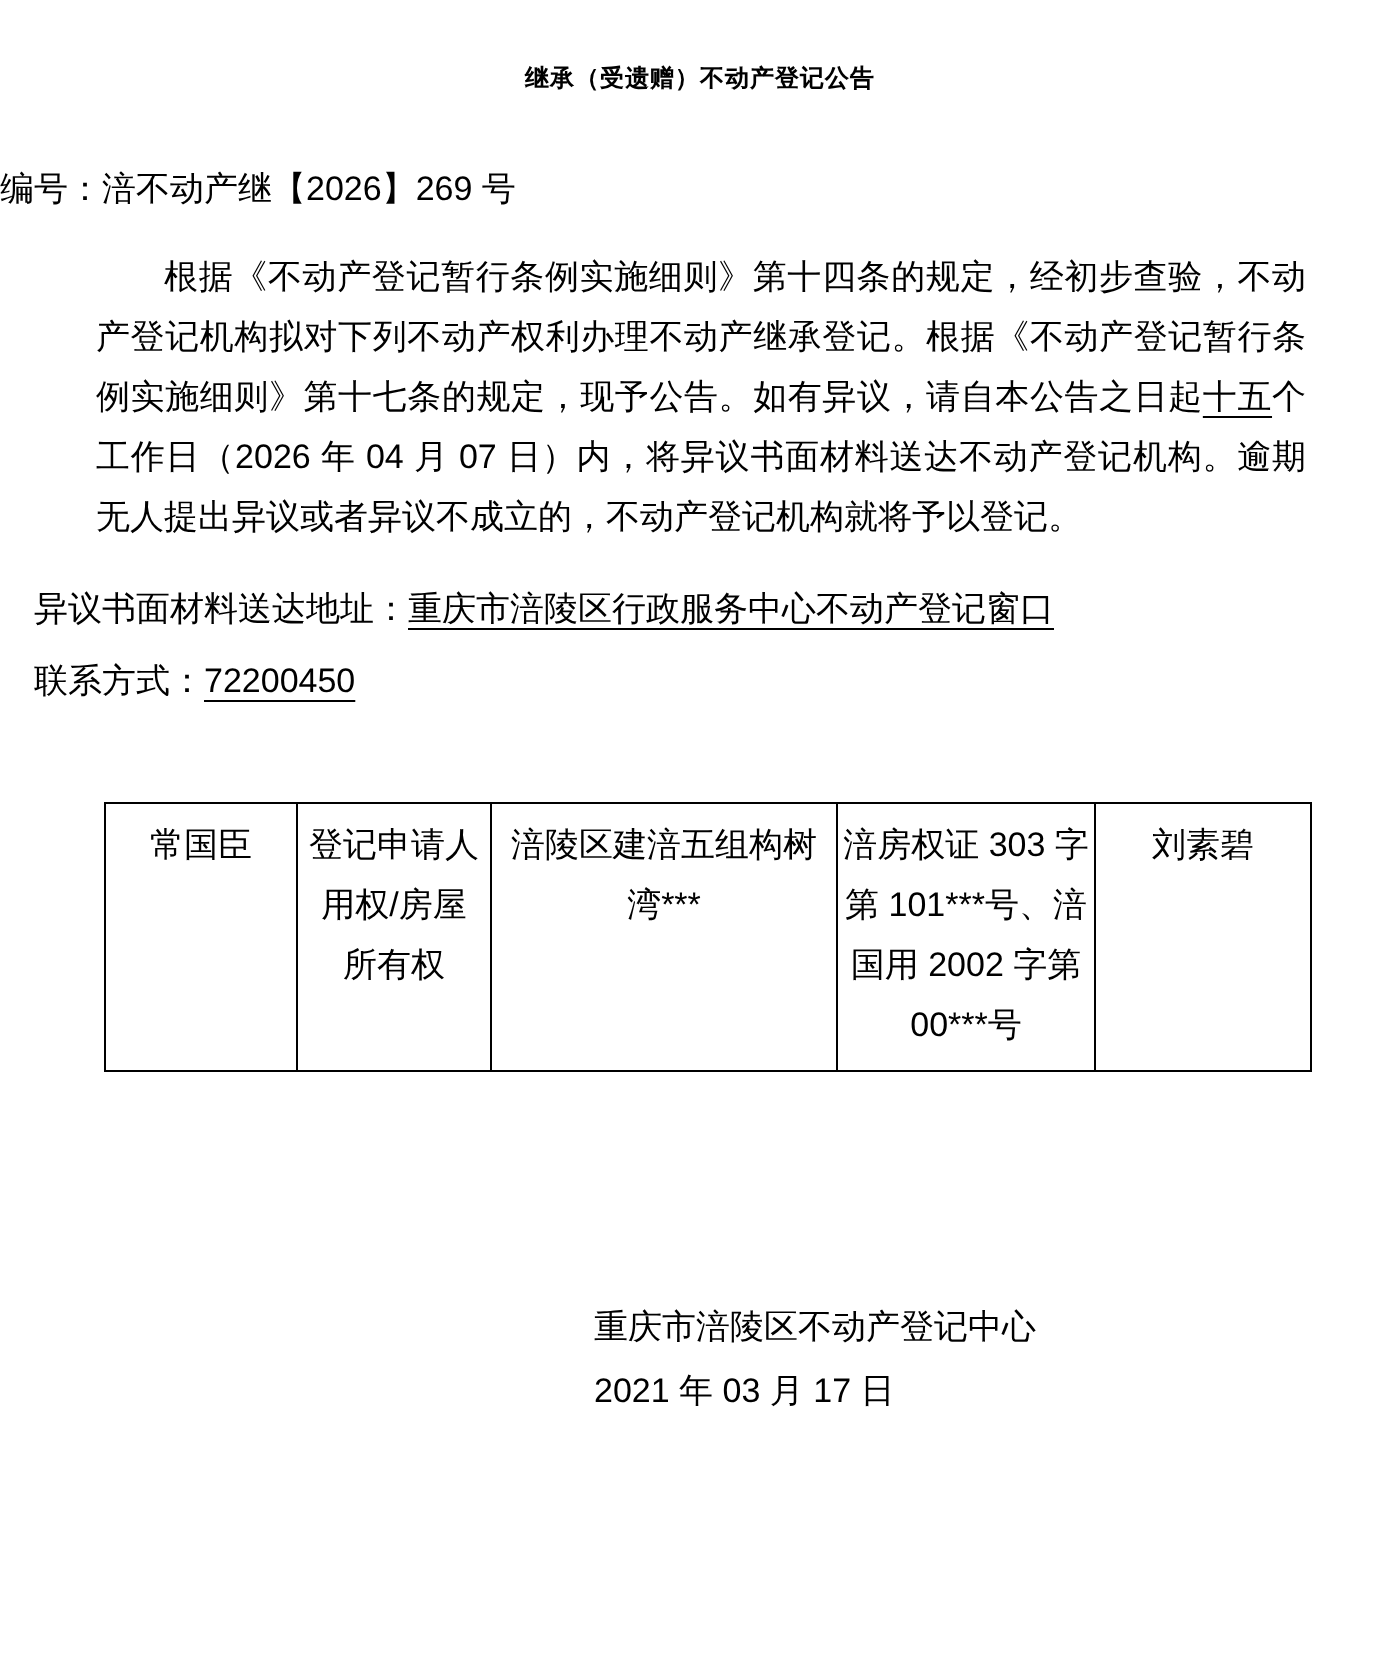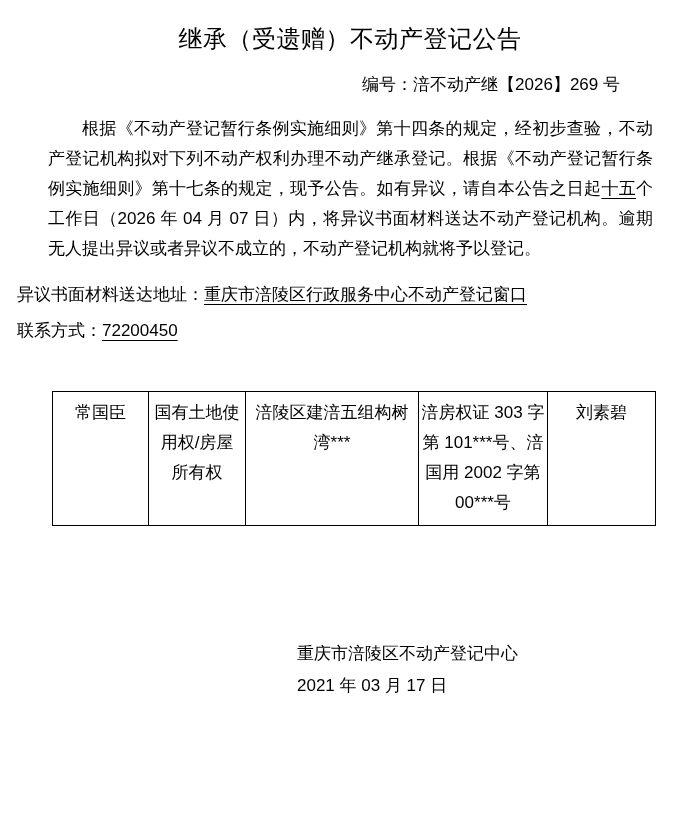--- a/index.html
+++ b/index.html
@@ -8,28 +8,27 @@
     background: #ffffff;
     color: #000000;
     font-family: "Liberation Sans", sans-serif;
     overflow: hidden;
   }
   .page { width: 700px; height: 840px; position: relative; }
 
   .doc-title {
     margin-top: 27px;
     text-align: center;
-    font-size: 24px;
-    font-weight: normal;
+    font-size: 12px;
+    font-weight: bold;
     line-height: 24px;
     letter-spacing: 0.5px;
   }
   .doc-number {
-    margin-top: 19px;
-    text-align: right;
+    margin-top: 29px;
     padding-right: 80px;
     font-size: 17px;
     line-height: 30px;
   }
   .body-paragraph {
     margin-top: 14px;
     margin-left: 48px;
     width: 605px;
     font-size: 17px;
     line-height: 30px;
@@ -98,21 +97,21 @@
     <colgroup>
       <col style="width:96px">
       <col style="width:97px">
       <col style="width:173px">
       <col style="width:129px">
       <col style="width:108px">
     </colgroup>
     <tbody>
     <tr class="data-row">
       <td>常国臣</td>
-      <td>国有土地使
+      <td>登记申请人
 用权/房屋
 所有权</td>
       <td>涪陵区建涪五组构树
 湾***</td>
       <td>涪房权证 303 字
 第 101***号、涪
 国用 2002 字第
 00***号</td>
       <td>刘素碧</td>
     </tr>

